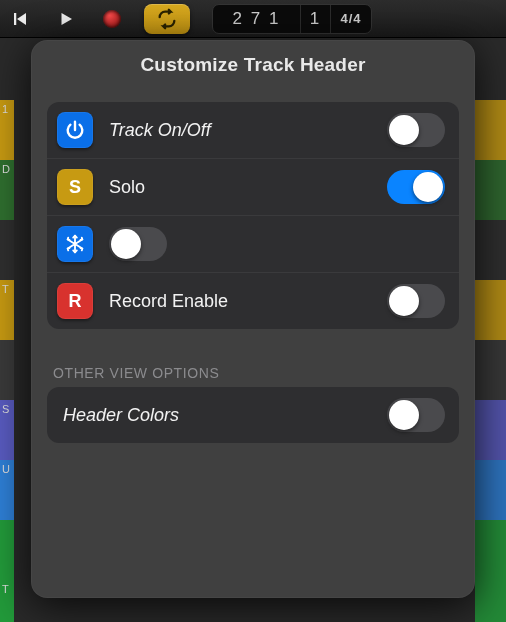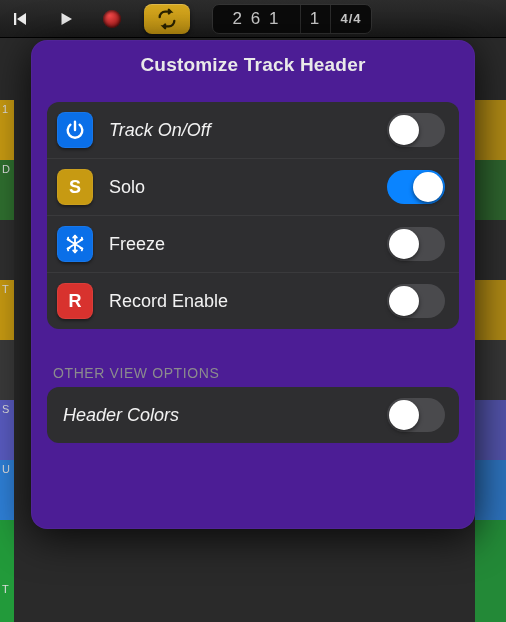--- a/index.html
+++ b/index.html
@@ -82,22 +82,22 @@
     letter-spacing: 2px;
   }
   .transport .lcd .cell.small { font-size: 14px; letter-spacing: 1px; padding: 0 8px; flex-direction: column; line-height: 1;}
   .transport .lcd .cell:last-child { border-right: none; }
   .transport .lcd .frac { font-size: 13px; line-height: 1; font-weight: bold; }
 
   
   .panel {
     position: absolute;
     left: 31px; top: 40px;
-    width: 444px; height: 489px;
-    background: #4c1d95;
+    width: 444px; height: 558px;
+    background: #404040;
     border-radius: 16px;
     box-shadow: 0 8px 40px rgba(0,0,0,.8), 0 0 0 1px rgba(255,255,255,.03) inset;
     padding: 14px 16px 16px 16px;
     color: #e9e9e9;
   }
   .panel h1 {
     font-size: 19px;
     font-weight: 600;
     text-align: center;
     letter-spacing: .2px;
@@ -217,21 +217,21 @@
   <div class="tbtn">
       <div class="rec"></div>
     </div>
   <div class="cycle">
     <svg viewBox="0 0 24 24" width="22" height="22" fill="none" stroke="currentColor" stroke-width="2.5" stroke-linecap="round">
       <path d="M4 10a6 6 0 0 1 6-6h6l-2-2m2 2-2 2"></path>
         <path d="M20 14a6 6 0 0 1-6 6H8l2 2m-2-2 2-2"></path>
     </svg>
   </div>
   <div class="lcd">
-    <div class="cell" style="width:88px">2 6 1</div>
+    <div class="cell" style="width:88px">2 7 1</div>
     <div class="cell" style="width:30px">1</div>
     <div class="cell small" style="width:40px">
       <div class="frac"><span>4</span>/<span>4</span></div>
     </div>
   </div>
 </div>
 
 <div class="panel">
   <h1>Customize Track Header</h1>
 
@@ -255,21 +255,20 @@
           <div class="knob"></div>
         </div>
       </div>
       <div class="row">
         <div class="iconbox" style="background: rgb(10, 111, 232);">
           <svg viewBox="0 0 24 24" fill="none" stroke="white" stroke-width="2" stroke-linecap="round">
             <path d="M12 3v18M4 7l16 10M20 7 4 17"></path>
             <path d="M12 3l-2 2m2-2 2 2M12 21l-2-2m2 2 2-2M4 7l2 .6M4 7l.6-2M20 17l-2-.6M20 17l-.6 2M20 7l-2 .6M20 7l-.6-2M4 17l2-.6M4 17l.6 2"></path>
           </svg>
         </div>
-        <div class="label">Freeze</div>
         <div class="switch">
           <div class="knob"></div>
         </div>
       </div>
       <div class="row">
         <div class="iconbox" style="background: rgb(216, 50, 46);">R</div>
         <div class="label">Record Enable</div>
         <div class="switch">
           <div class="knob"></div>
         </div>

